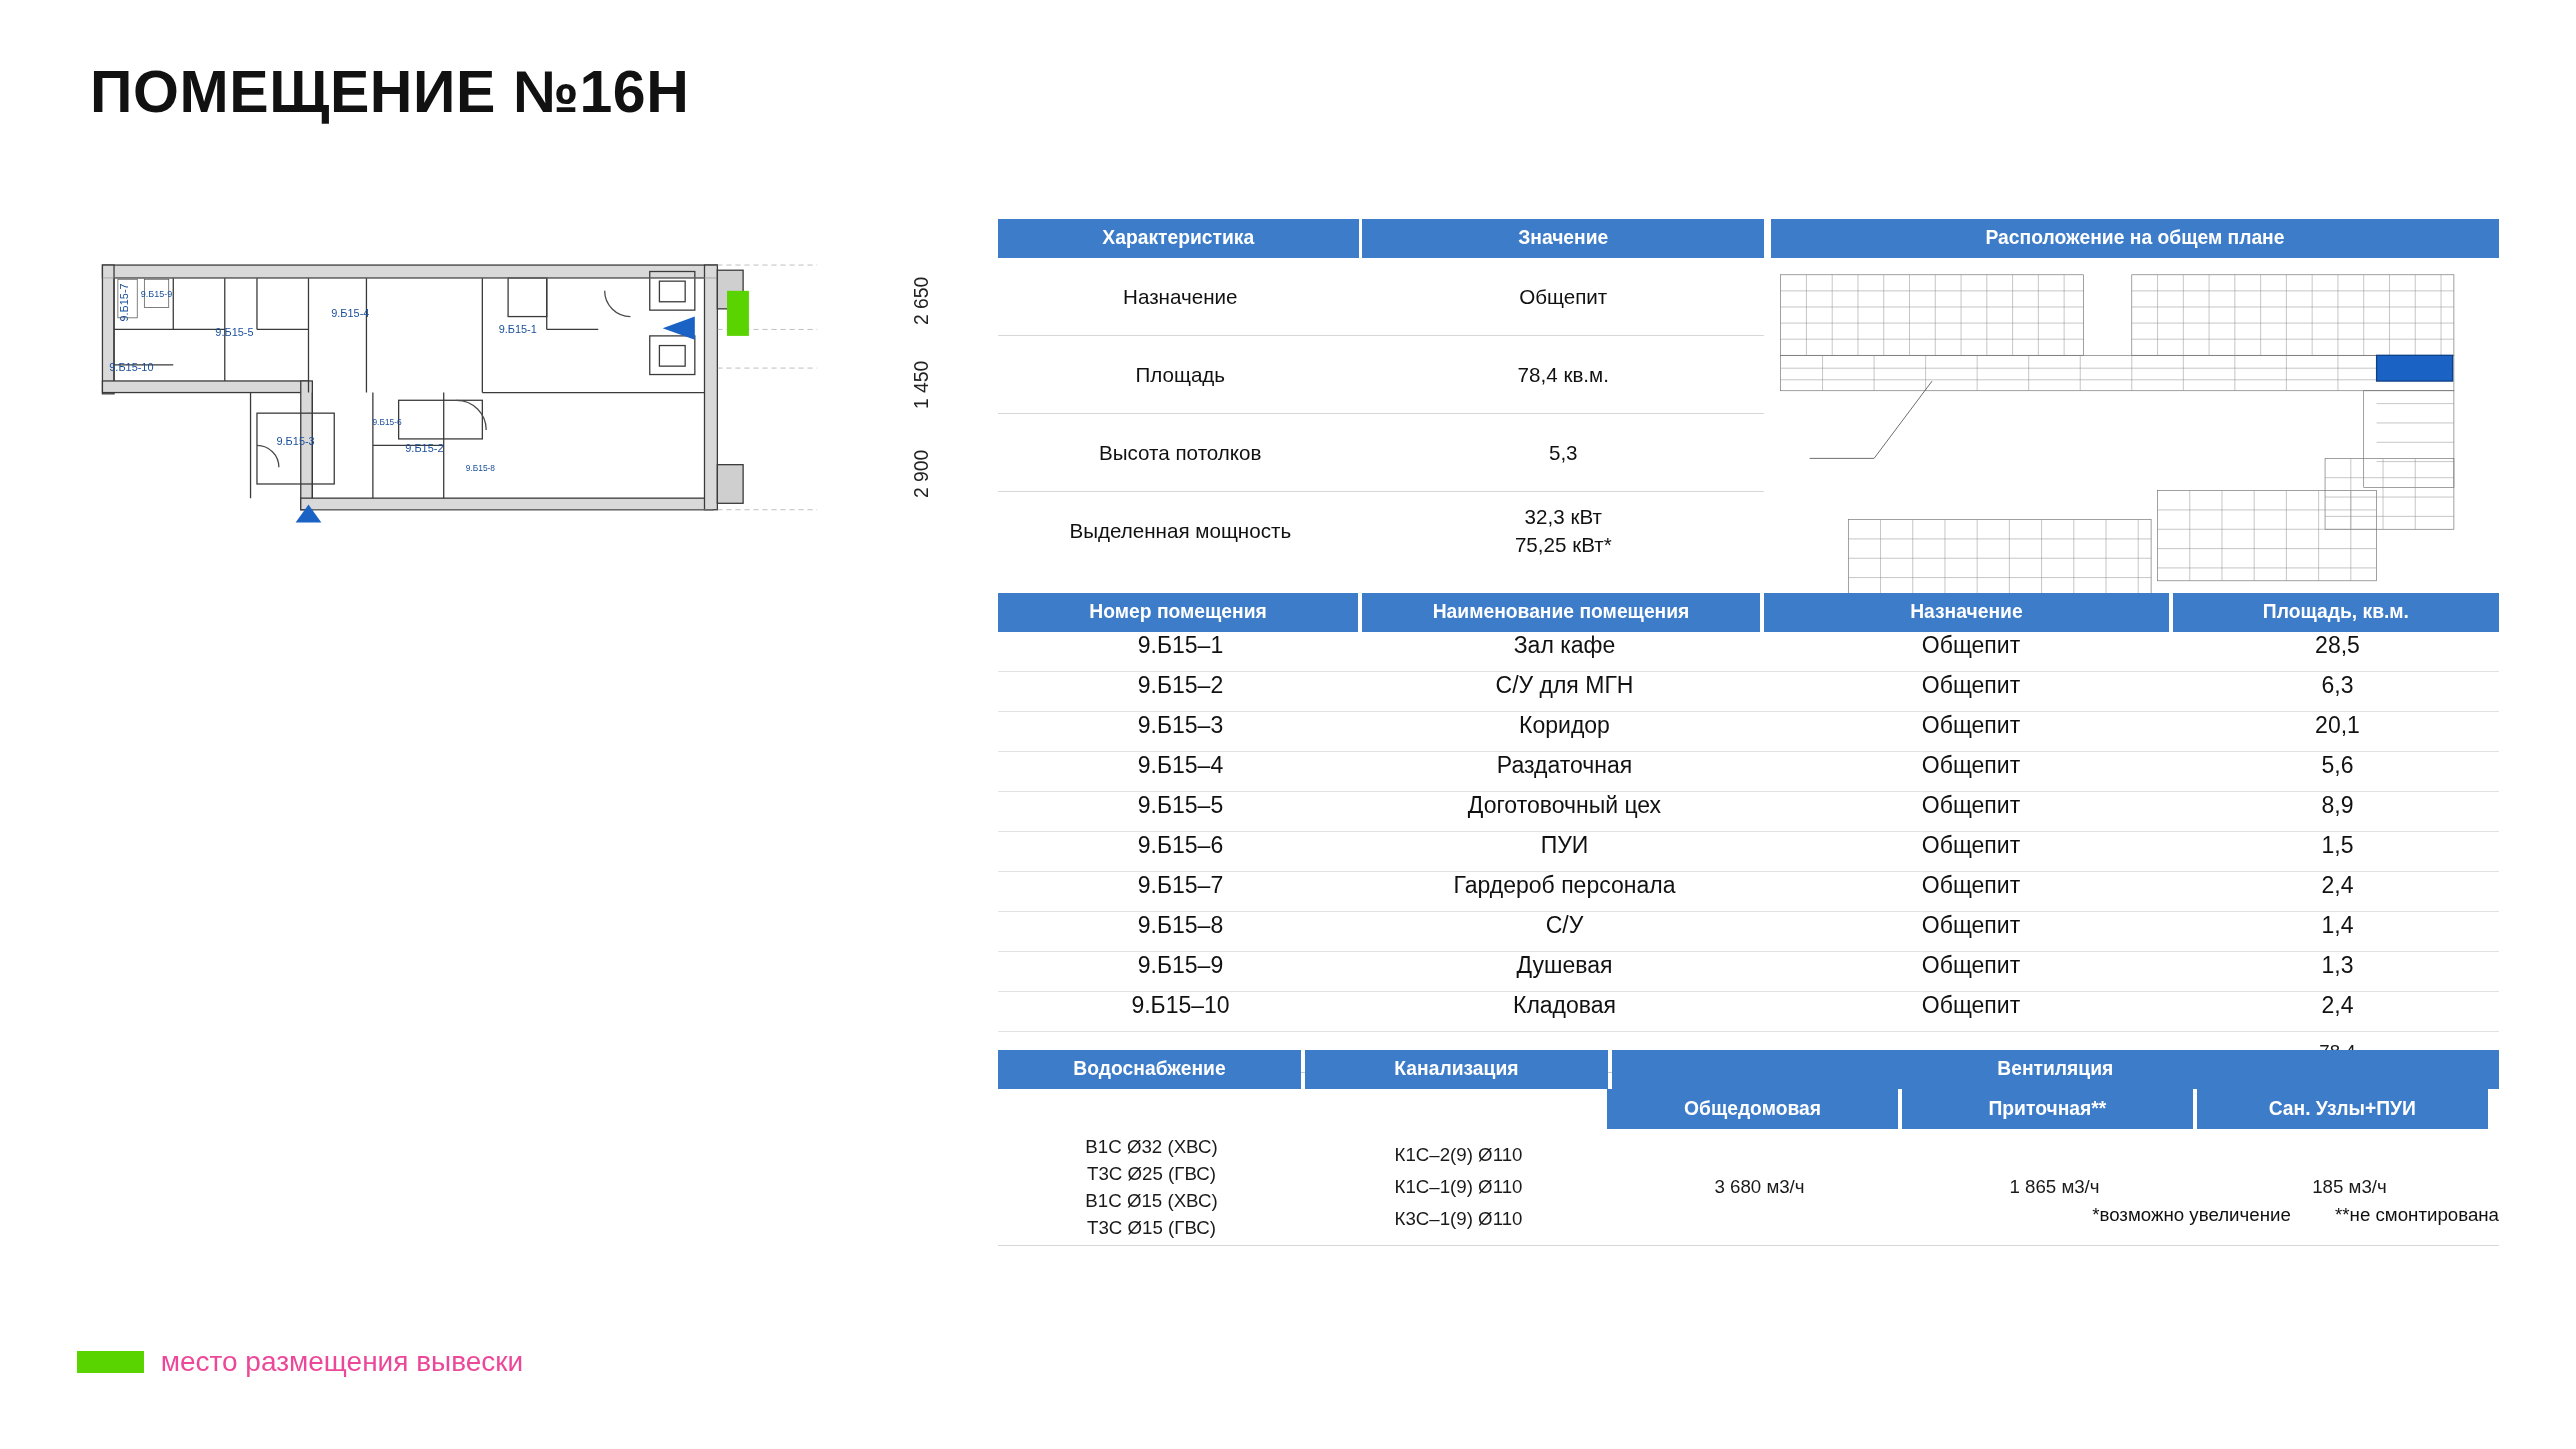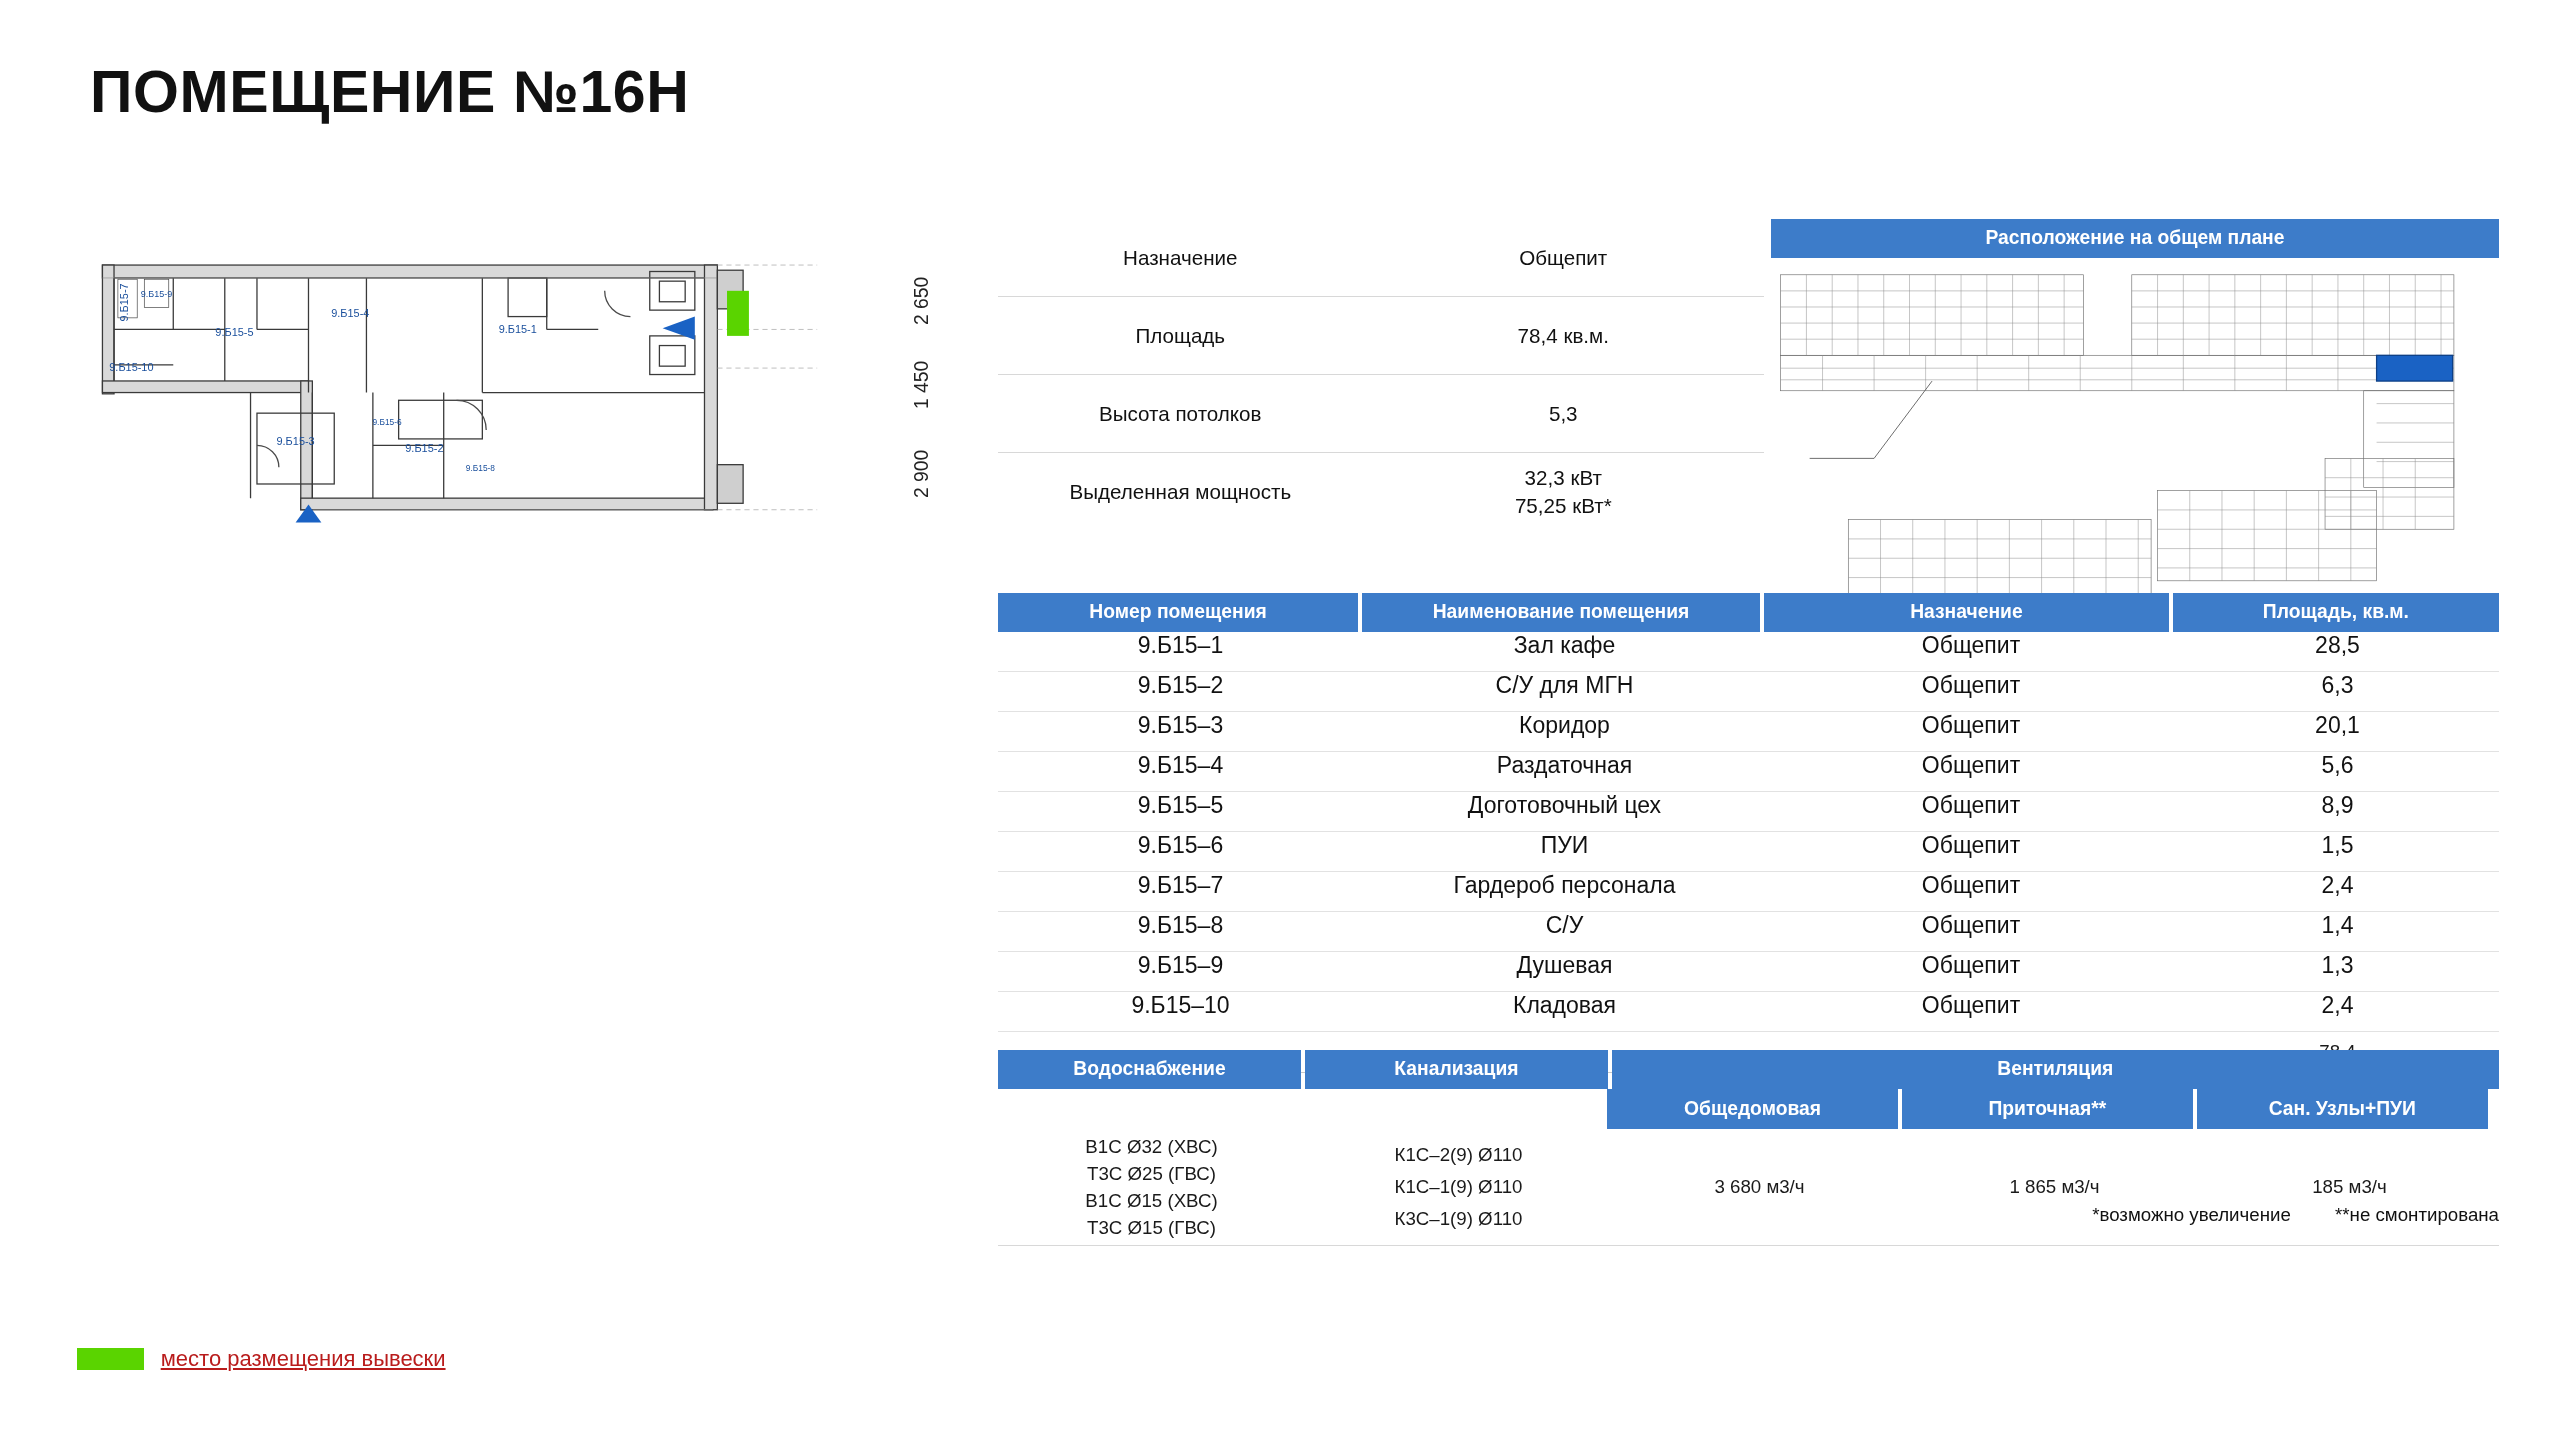--- a/index.html
+++ b/index.html
@@ -89,23 +89,22 @@
     display: flex;
     align-items: center;
     gap: 16.7px;
   }
   .legend-swatch {
     width: 67px;
     height: 22px;
     background: #5ad400;
   }
   .legend-text {
-    font-size: 22px;
-    color: #b91c1c;
-    text-decoration: underline;
+    font-size: 28px;
+    color: #ec4899;
   }
 
   
   .right {
     position: absolute;
     left: 998px;
     top: 219px;
     width: 1501px;
   }
   .hdr {
@@ -322,20 +321,24 @@
   </div>
 
   <div class="legend">
     <div class="legend-swatch"></div>
     <div class="legend-text">место размещения вывески</div>
   </div>
 
   <div class="right">
 
     <div class="char-block">
+      <div class="char-hdr">
+        <div class="hdr">Характеристика</div>
+        <div class="hdr">Значение</div>
+      </div>
       <div class="char-body">
         <div class="char-row">
           <div class="char-key">Назначение</div>
           <div class="char-val">Общепит</div>
         </div>
         <div class="char-row">
           <div class="char-key">Площадь</div>
           <div class="char-val">78,4 кв.м.</div>
         </div>
         <div class="char-row">

